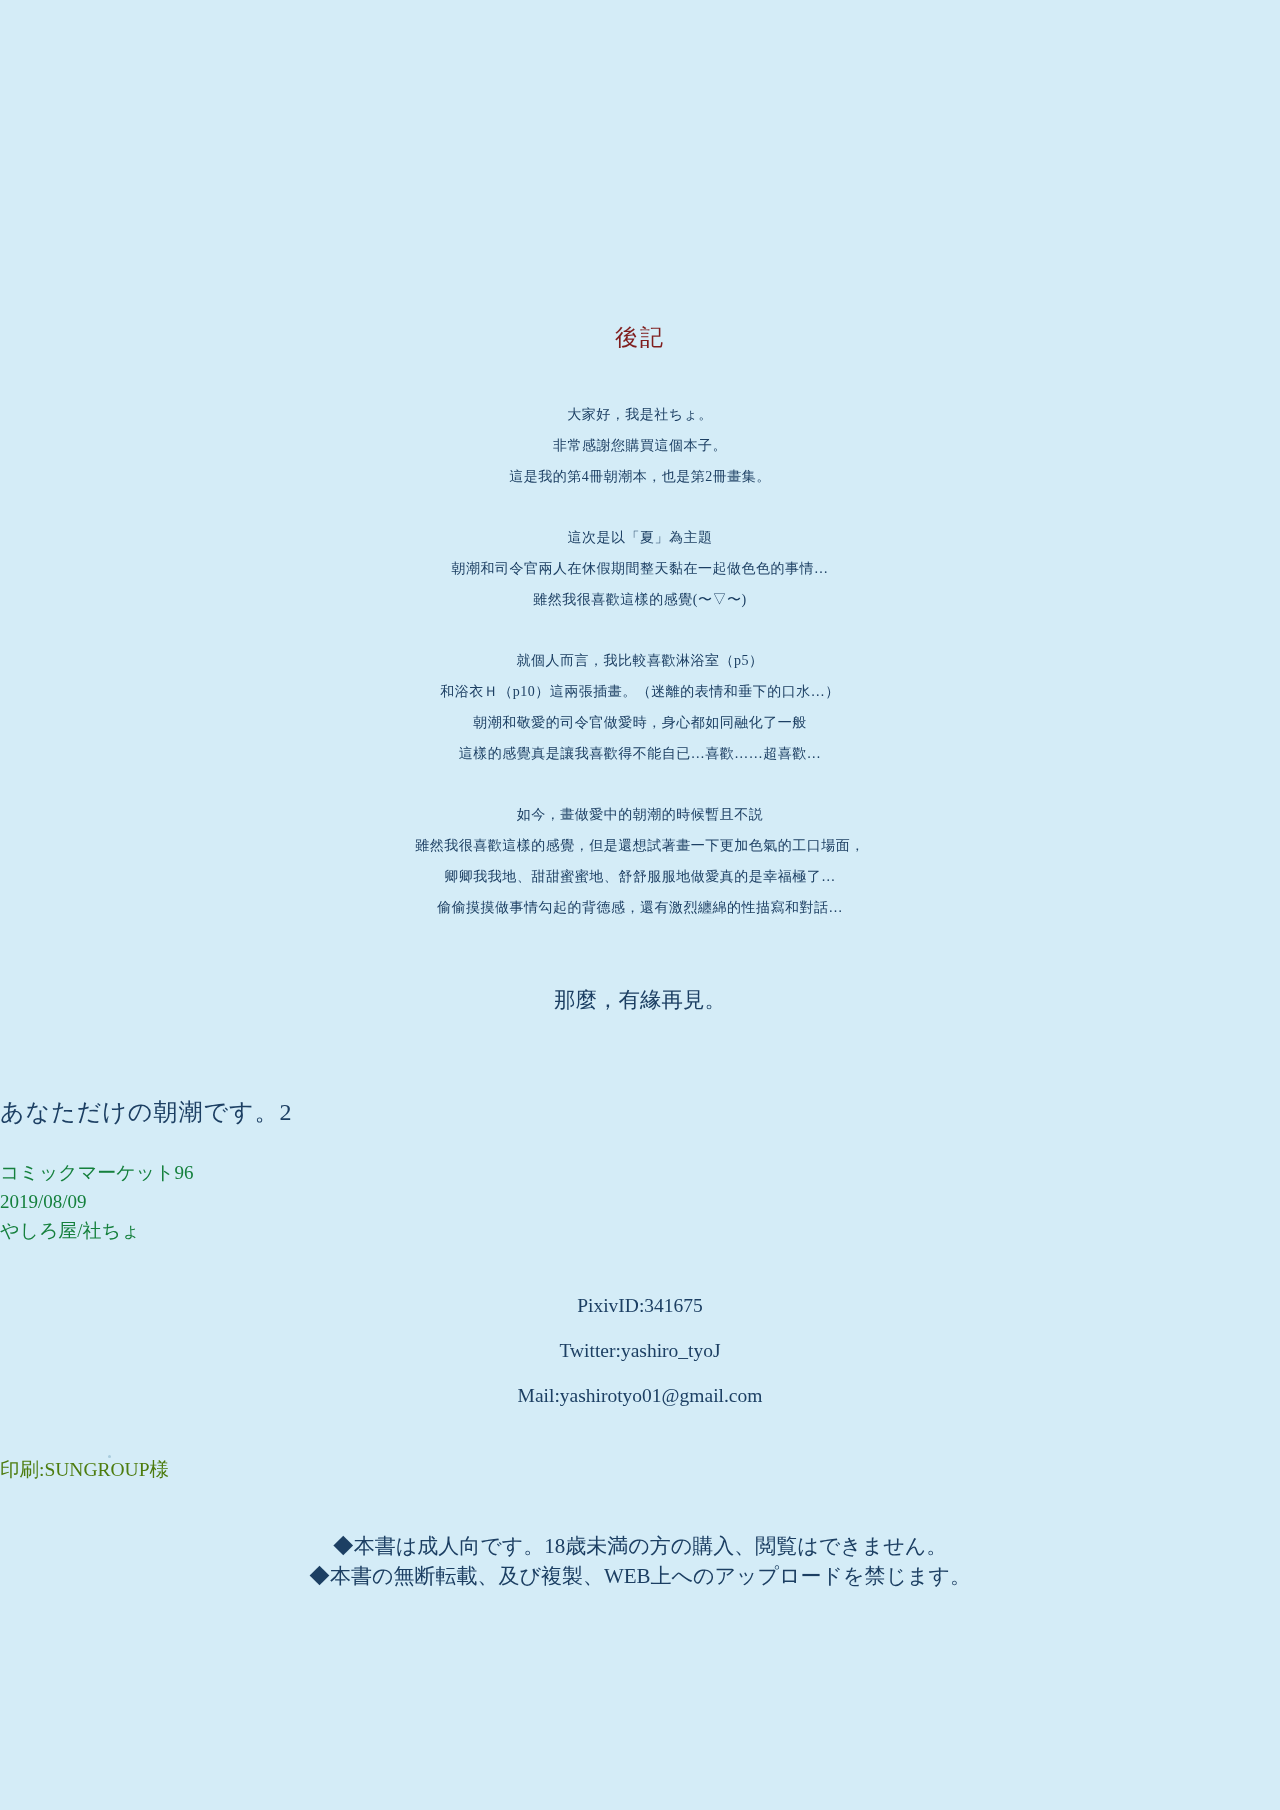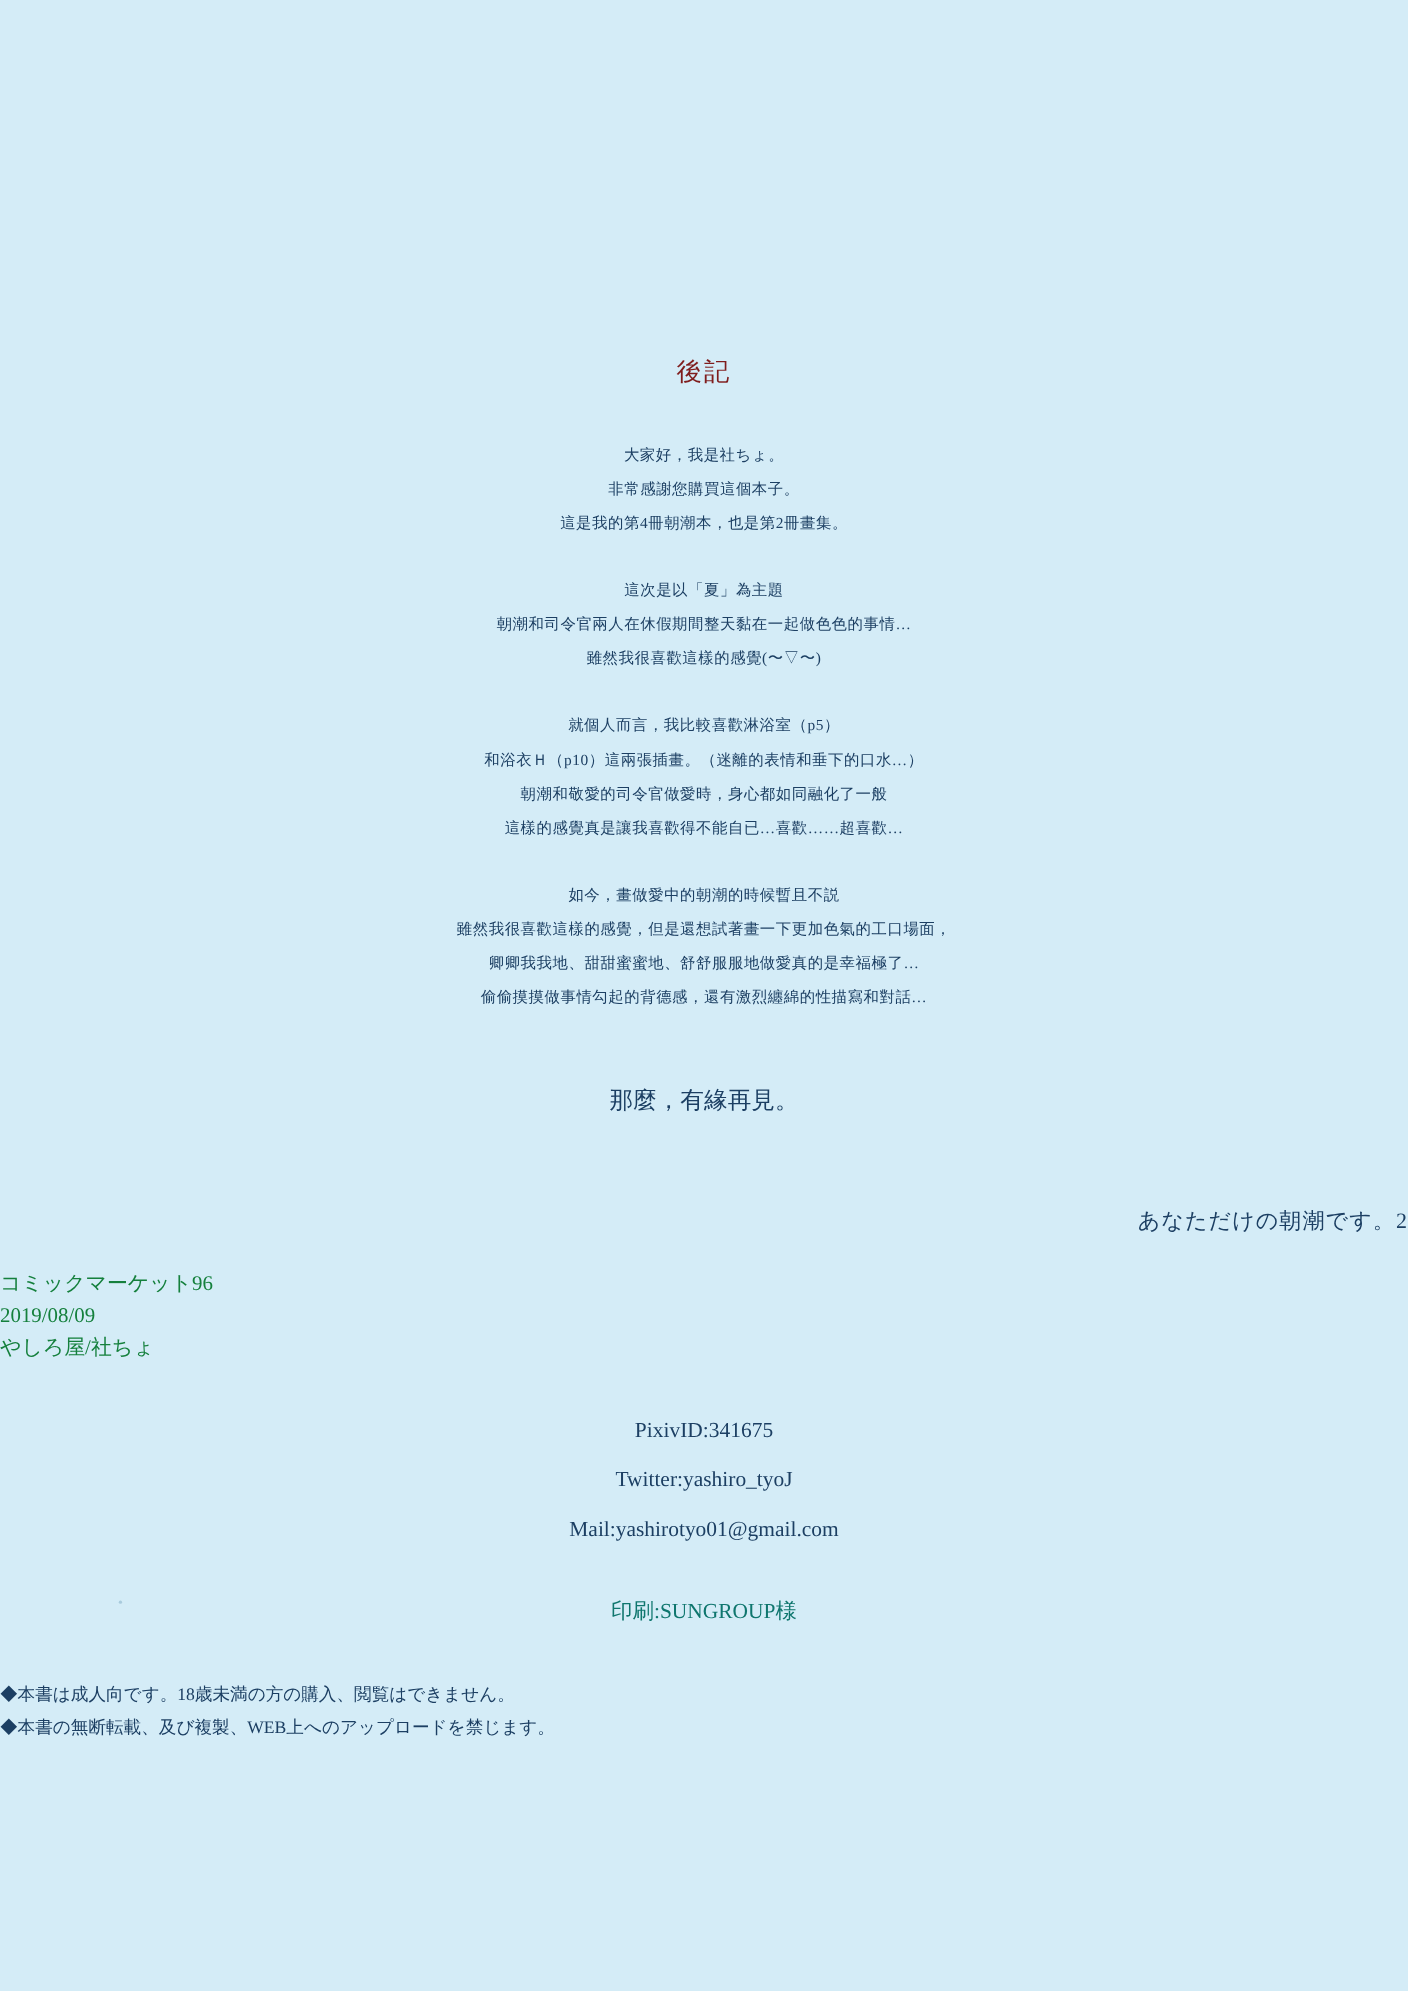--- a/index.html
+++ b/index.html
@@ -42,47 +42,46 @@
   .gap-lg { height: 46px; }
   .gap-md { height: 30px; }
   .gap-sm { height: 18px; }
   .gap-xl { height: 62px; }
 
   .closing {
     font-size: 21.5px;
     line-height: 31px;
   }
   .colophon-title {
-    text-align: right;
-    font-size: 20px;
+    text-align: left;
+    font-size: 24px;
     letter-spacing: 1px;
     color: #1c3f63;
-    margin-left: 41px;
   }
   .colophon {
     text-align: left;
     font-size: 19px;
     line-height: 29px;
     color: #15803d;
   }
   .colophon p { margin: 0; }
   .contact {
     text-align: center;
     font-size: 19.5px;
     line-height: 29px;
     color: #1c3f63;
   }
   .contact p { margin: 16px; }
   .print-line {
-    text-align: center;
     font-size: 19.5px;
-    color: #0f766e;
+    color: #4d7c0f;
   }
   .notices {
-    font-size: 16px;
+    text-align: center;
+    font-size: 21px;
     line-height: 30px;
     color: #1c3f63;
   }
   .notices p { margin: 0; }
   .speck {
     position: absolute;
     left: 108px;
     top: 1133px;
     width: 3px;
     height: 3px;

